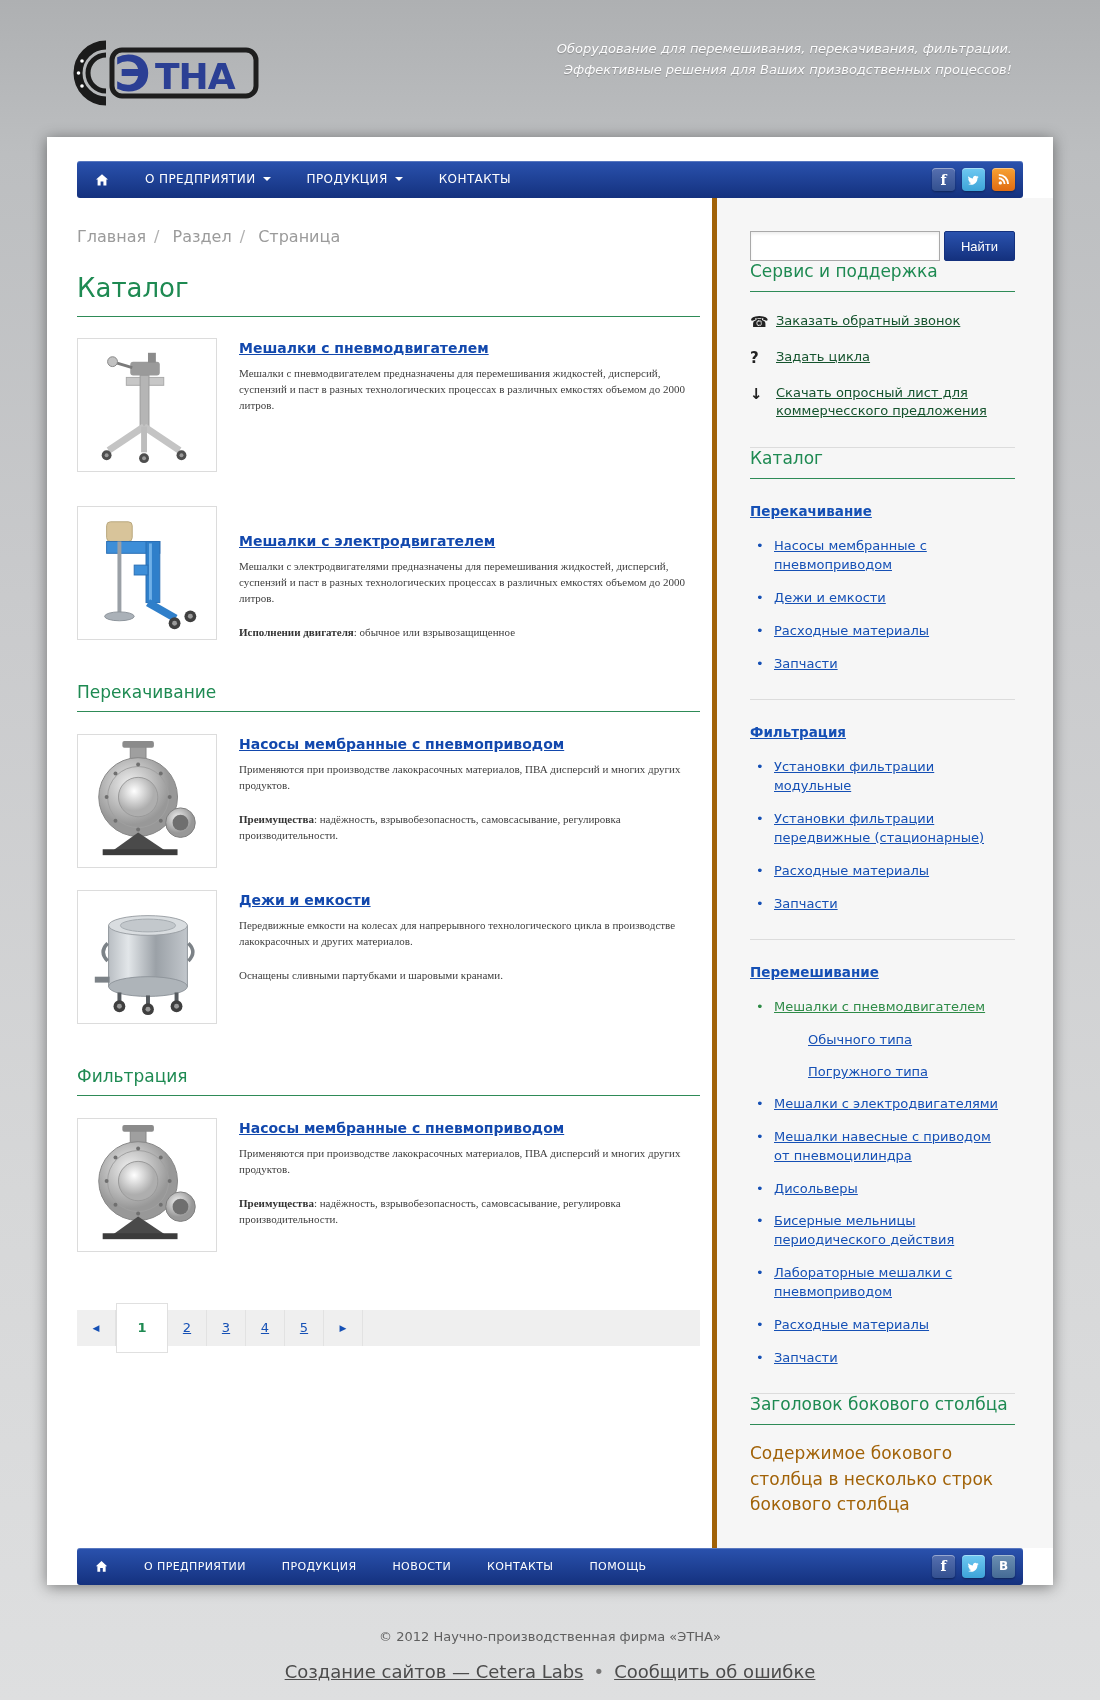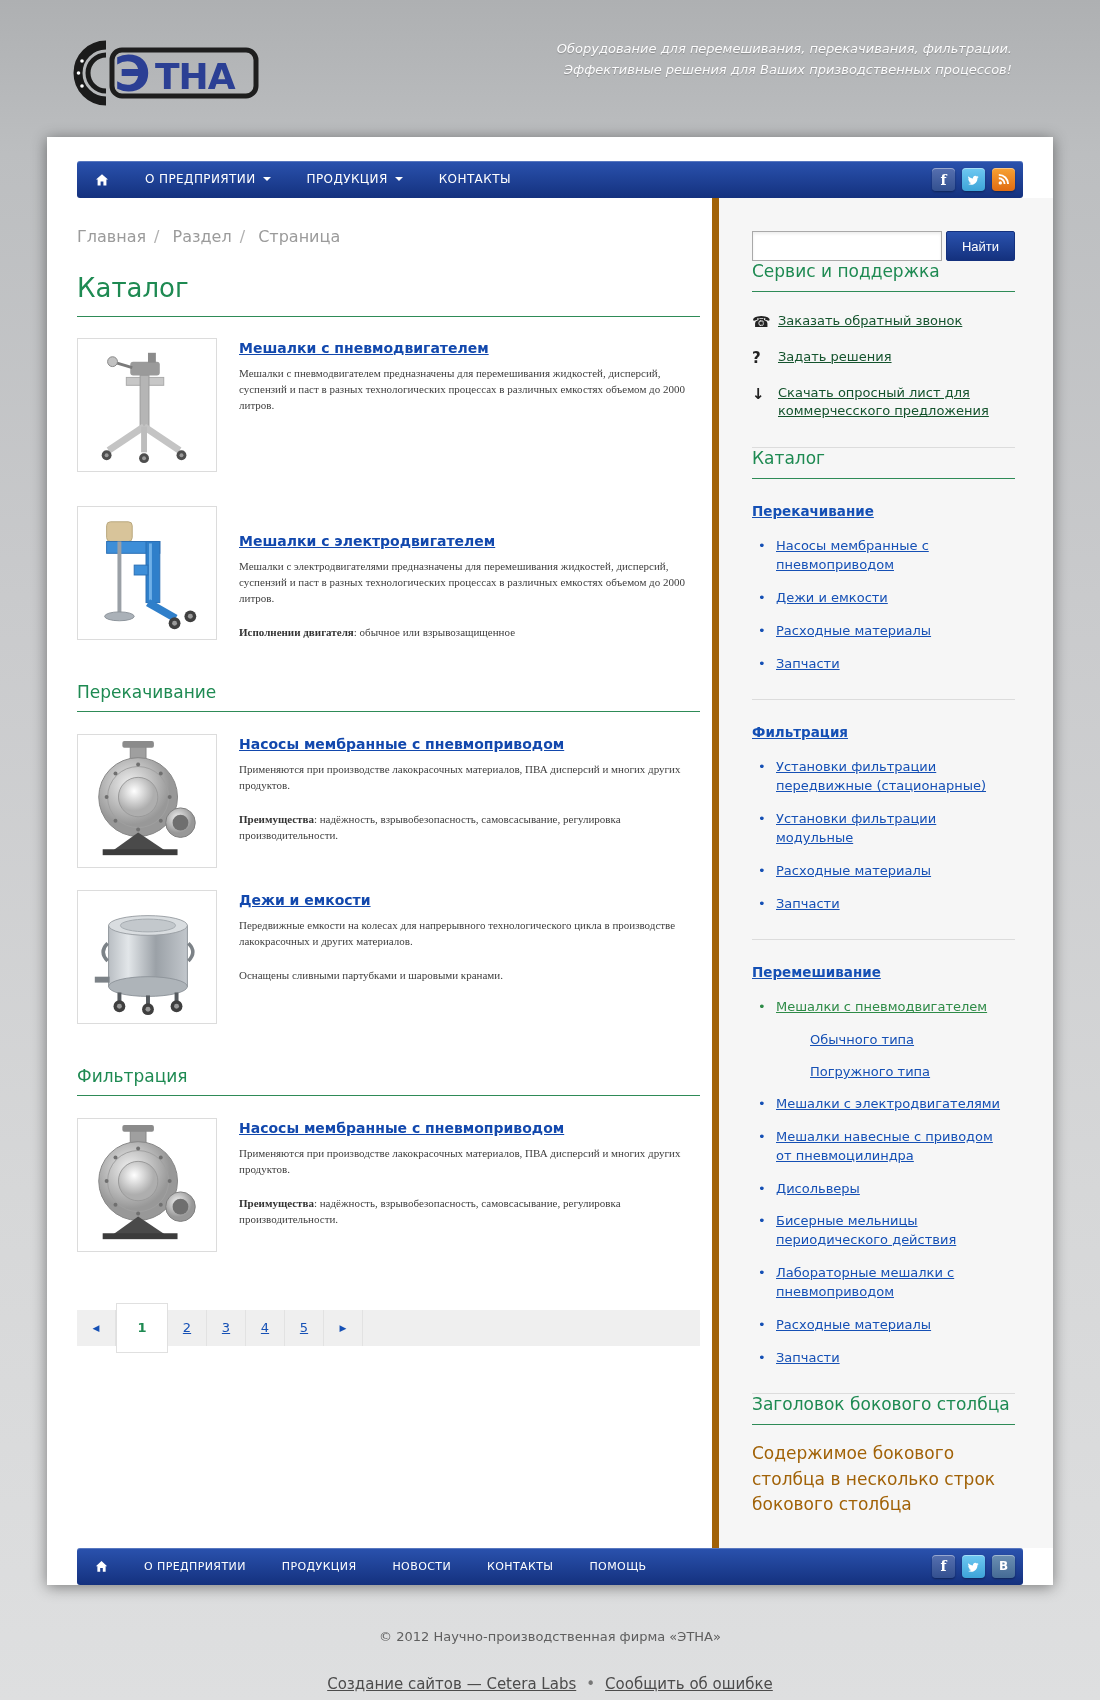--- a/index.html
+++ b/index.html
@@ -41,21 +41,21 @@
     box-shadow:inset 0 1px 0 rgba(255,255,255,.4), 0 1px 2px rgba(0,0,0,.35);
   }
   .sicon.fb  { background:linear-gradient(#5670b0,#33508f); font-family:"DejaVu Serif",serif; }
   .sicon.tw  { background:linear-gradient(#6fc9f2,#3da4d8); }
   .sicon.rss { background:linear-gradient(#f7a233,#e06c12); }
   .sicon.vk  { background:linear-gradient(#6b8fb3,#456b95); font-size:12px; }
 
   
   .columns { display:flex; align-items:stretch; }
   .main  { width:665px; padding:0 12px 0 30px; }
-  .aside { width:341px; background:#f6f6f6; border-left:7px solid #a16207; padding:33px 38px 30px 33px; min-height:1293px; }
+  .aside { width:341px; background:#f6f6f6; border-left:5px solid #a16207; padding:33px 38px 30px 33px; min-height:1293px; }
 
   
   .breadcrumb { margin-top:29px; font-size:16px; color:#9b9b9b; }
   .breadcrumb a { color:#9b9b9b; text-decoration:none; }
   .breadcrumb a:not(:last-child)::after { content:"/"; color:#b0b0b0; margin:0 8px; display:inline-block; }
   h1.page-title { color:#1e8a52; font-size:26px; font-weight:normal; margin:27px 0 0; padding-bottom:13px; border-bottom:1px solid #2e8b57; }
   h2.section-h  { color:#1e8a52; font-size:17px; font-weight:normal; margin:42px 0 0; padding-bottom:9px; border-bottom:1px solid #2e8b57; }
 
   .prod-item { display:flex; margin-top:22px; }
   .prod-item.first { margin-top:21px; }
@@ -97,21 +97,21 @@
   .cat-list li.active::before { color:#2e8b47; }
   .cat-list li.active a { color:#2e8b47; }
   .cat-list li.sub { padding-left:58px; margin-bottom:13px; }
 
   .sideblock-title { margin-top:26px; }
   .sideblock-text { font-size:17px; color:#a16207; line-height:1.5; margin:16px 0 0; max-width:252px; }
 
   
   .botbar { margin-bottom:22px; }
   .page-footer { text-align:center; margin-top:44px; color:#5e5e5e; font-size:13px; }
-  .credits { margin-top:31px; font-size:15px; color:#555; }
+  .credits { margin-top:17px; font-size:18px; color:#555; }
   .credits a { color:#4c4c4c; }
   .credits .dot { margin:0 10px; color:#777; text-decoration:none; display:inline-block; }
 </style>
 </head>
 <body>
 
 <div class="site-header">
   <div class="logo">
     <svg width="200" height="82" viewBox="0 0 200 82">
       <path d="M36 21 A28 28 0 1 0 36 77" stroke="#1b1b1b" stroke-width="9" fill="none"></path>
@@ -348,21 +348,21 @@
       </div>
 
       <h3 class="service-title">Сервис и поддержка</h3>
       <ul class="service-list">
         <li>
           <span class="ic">☎</span>
           <a href="#">Заказать обратный звонок</a>
         </li>
         <li>
           <span class="ic">?</span>
-          <a href="#">Задать решения</a>
+          <a href="#">Задать цикла</a>
         </li>
         <li>
           <span class="ic">↓</span>
           <a href="#">Скачать опросный лист для коммерчесского предложения</a>
         </li>
       </ul>
 
       <div class="divider"></div>
       <h3 class="cat-title">Каталог</h3>
 
@@ -372,22 +372,22 @@
         <li class="bullet"><a href="#">Насосы мембранные с пневмоприводом</a></li>
         <li class="bullet"><a href="#">Дежи и емкости</a></li>
         <li class="bullet"><a href="#">Расходные материалы</a></li>
         <li class="bullet"><a href="#">Запчасти</a></li>
       </ul>
       <div class="divider"></div>
 
       
       <a href="#" class="group-title">Фильтрация</a>
       <ul class="cat-list">
+        <li class="bullet"><a href="#">Установки фильтрации модульные</a></li>
         <li class="bullet"><a href="#">Установки фильтрации передвижные (стационарные)</a></li>
-        <li class="bullet"><a href="#">Установки фильтрации модульные</a></li>
         <li class="bullet"><a href="#">Расходные материалы</a></li>
         <li class="bullet"><a href="#">Запчасти</a></li>
       </ul>
       <div class="divider"></div>
 
       
       <a href="#" class="group-title">Перемешивание</a>
       <ul class="cat-list">
         <li class="bullet active"><a href="#">Мешалки с пневмодвигателем</a></li>
         <li class="sub"><a href="#">Обычного типа</a></li>

